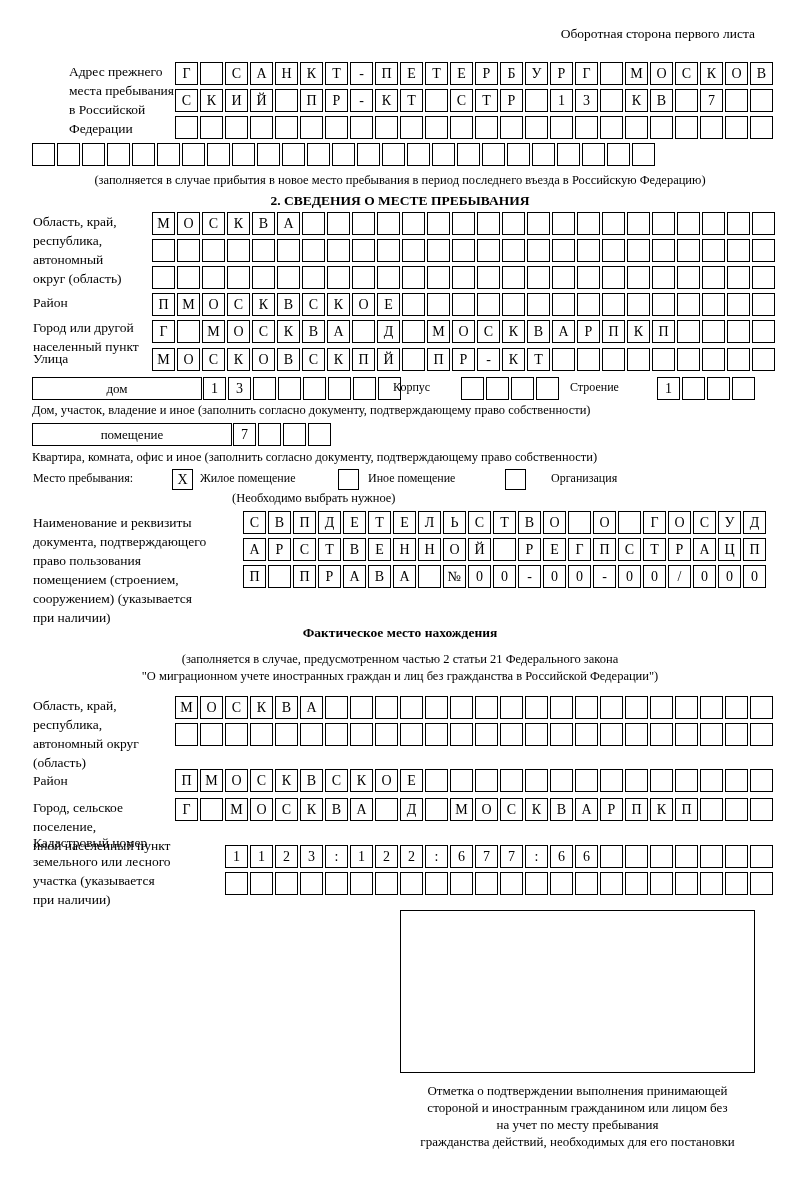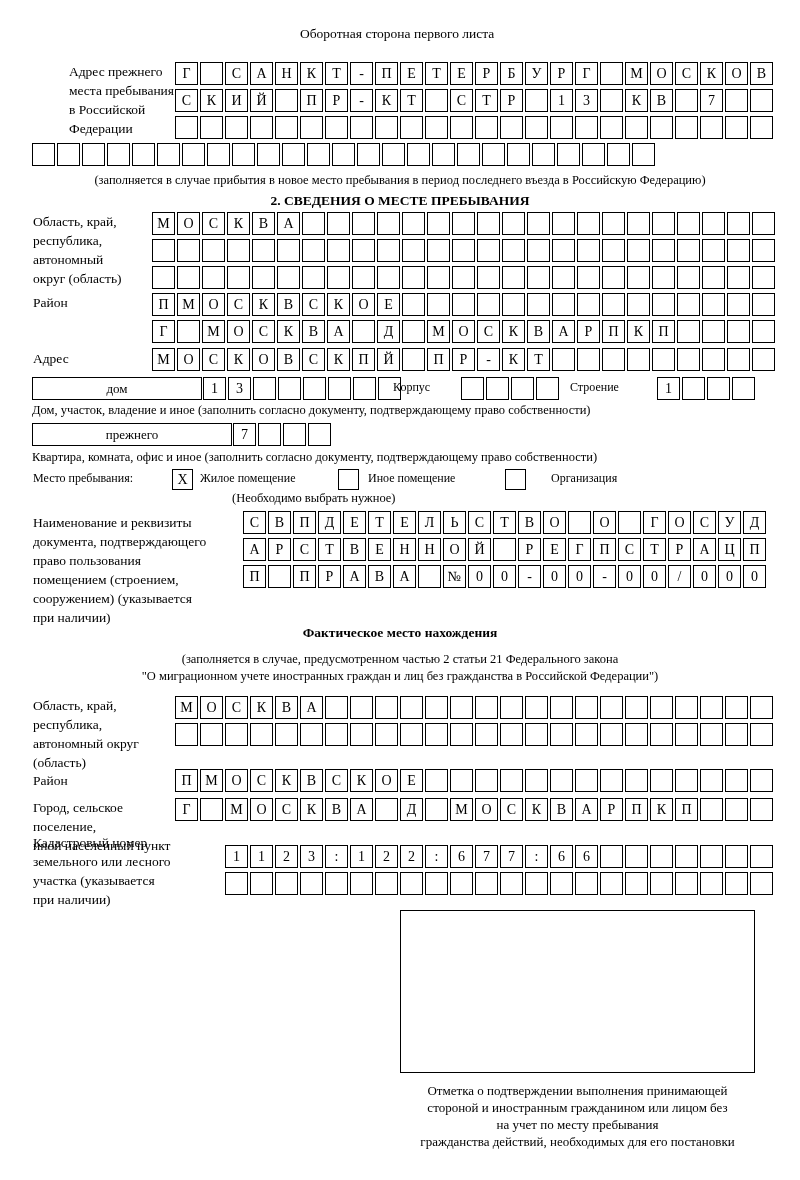--- a/index.html
+++ b/index.html
@@ -17,20 +17,21 @@
   }
   .page {
     position: relative;
     width: 800px;
     height: 1180px;
   }
   .abs { position: absolute; }
 
   .hdr-right {
     font-size: 13.5px;
+    text-align: right;
   }
   .label {
     font-size: 13.5px;
     line-height: 19px;
   }
   .label-sm {
     font-size: 12.5px;
     line-height: 17px;
   }
   .center-note {
@@ -341,20 +342,24 @@
     <div class="cell"></div>
     <div class="cell"></div>
     <div class="cell"></div>
     <div class="cell"></div>
     <div class="cell"></div>
     <div class="cell"></div>
     <div class="cell"></div>
     <div class="cell"></div>
   </div>
 
+  <div class="abs label" style="left:33px; top:318px; width:130px;">
+    <div>Город или другой</div>
+    <div>населенный пункт</div>
+  </div>
   <div class="abs comb" style="left:152px; top:320px;">
     <div class="cell">Г</div>
     <div class="cell"></div>
     <div class="cell">М</div>
     <div class="cell">О</div>
     <div class="cell">С</div>
     <div class="cell">К</div>
     <div class="cell">В</div>
     <div class="cell">А</div>
     <div class="cell"></div>
@@ -369,21 +374,21 @@
     <div class="cell">Р</div>
     <div class="cell">П</div>
     <div class="cell">К</div>
     <div class="cell">П</div>
     <div class="cell"></div>
     <div class="cell"></div>
     <div class="cell"></div>
     <div class="cell"></div>
   </div>
 
-  <div class="abs label" style="left:33px; top:349px;">Адрес</div>
+  <div class="abs label" style="left:33px; top:349px;">Улица</div>
   <div class="abs comb" style="left:152px; top:348px;">
     <div class="cell">М</div>
     <div class="cell">О</div>
     <div class="cell">С</div>
     <div class="cell">К</div>
     <div class="cell">О</div>
     <div class="cell">В</div>
     <div class="cell">С</div>
     <div class="cell">К</div>
     <div class="cell">П</div>
@@ -426,21 +431,21 @@
   <div class="abs inline-label" style="left:570px; top:380px;">Строение</div>
   <div class="abs comb" style="left:657px; top:377px;">
     <div class="cell">1</div>
     <div class="cell"></div>
     <div class="cell"></div>
     <div class="cell"></div>
   </div>
 
   <div class="abs label-sm" style="left:32px; top:402px; width:740px;">Дом, участок, владение и иное (заполнить согласно документу, подтверждающему право собственности)</div>
 
-  <div class="abs wide-box" style="left:32px; top:423px; width:200px;">прежнего</div>
+  <div class="abs wide-box" style="left:32px; top:423px; width:200px;">помещение</div>
   <div class="abs comb" style="left:233px; top:423px;">
     <div class="cell">7</div>
     <div class="cell"></div>
     <div class="cell"></div>
     <div class="cell"></div>
   </div>
 
   <div class="abs label-sm" style="left:32px; top:449px; width:740px;">Квартира, комната, офис и иное (заполнить согласно документу, подтверждающему право собственности)</div>
 
   <div class="abs inline-label" style="left:33px; top:471px;">Место пребывания:</div>

